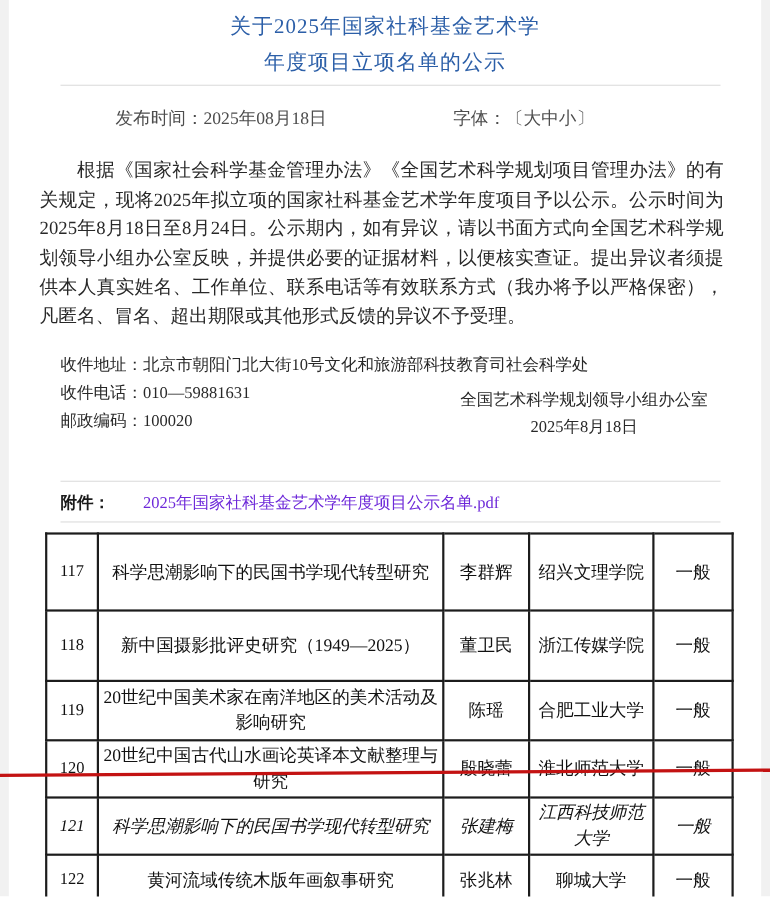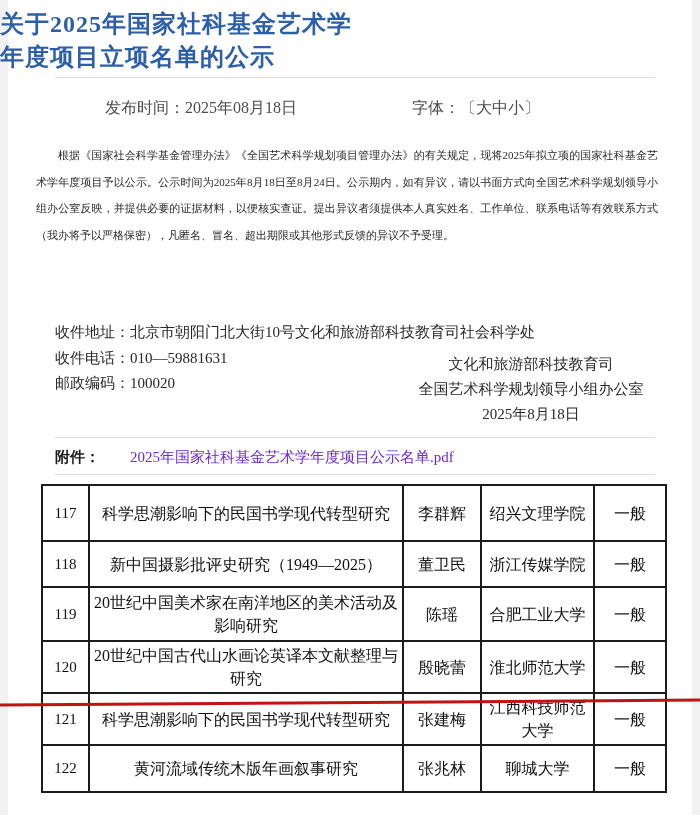--- a/index.html
+++ b/index.html
@@ -8,37 +8,37 @@
     background:#ffffff;
     font-family:"Liberation Serif","DejaVu Serif",serif;
     color:#262626;
   }
   .edge-strip{position:absolute;top:0;bottom:0;width:8px;background:#f1f1f1;z-index:0;}
   .edge-left{left:0;}
   .edge-right{right:0;}
 
   .page-title{
     position:absolute;top:8px;left:0;width:700px;
-    text-align:left;color:#2c5fa8;
-    font-size:24px;line-height:33px;font-weight:700;letter-spacing:1px;
+    text-align:center;color:#2c5fa8;
+    font-size:19px;line-height:33px;font-weight:400;letter-spacing:1px;
   }
   .divider{position:absolute;left:55px;width:600px;height:0;border-top:1px solid #dcdcdc;}
   .divider-1{top:77px;}
   .divider-2{top:437px;}
   .divider-3{top:474px;}
 
   .meta-row{position:absolute;top:98px;left:0;width:700px;height:20px;
     font-size:16px;color:#4d4d4d;}
   .publish{position:absolute;left:105px;top:0;}
   .font-switch{position:absolute;left:412px;top:0;}
   .font-switch .opt{cursor:pointer;}
 
   .paragraph{
     position:absolute;top:142px;left:36px;width:622px;
-    font-size:11px;line-height:26.5px;text-align:justify;text-indent:2em;
+    font-size:17px;line-height:26.5px;text-align:justify;text-indent:2em;
     color:#282828;
   }
   .contacts{position:absolute;top:276px;left:55px;font-size:15px;line-height:25.5px;color:#282828;margin-top:44px;}
   .signature{
     position:absolute;top:352px;right:44px;width:250px;
     text-align:center;font-size:15px;line-height:25px;color:#282828;
   }
   .attachment{position:absolute;top:448px;left:55px;font-size:15px;color:#1a1a1a;}
   .attachment .label{font-weight:700;}
   .attachment a{color:#6d28d9;text-decoration:none;margin-left:30px;}
@@ -49,22 +49,22 @@
     font-size:16px;color:#111;
   }
   table.projects td{
     border:2px solid #1c1c1c;padding:2px 4px;overflow:hidden;
     text-align:center;vertical-align:middle;line-height:23px;
   }
   td.c-num{font-size:15px;}
   td.c-title{text-align:left;padding-left:9px;padding-right:6px;}
   col.w-num{width:47px;} col.w-title{width:314px;} col.w-leader{width:78px;}
   col.w-inst{width:113px;} col.w-cat{width:72px;}
-  tr.r-117{height:56px;} tr.r-118{height:46px;} tr.r-119{height:54px;padding-left:44px;}
-  tr.r-120{height:46px;} tr.r-121{height:42px;} tr.r-122{height:47px;}
+  tr.r-117{height:70px;} tr.r-118{height:64px;} tr.r-119{height:54px;padding-left:44px;}
+  tr.r-120{height:46px;} tr.r-121{height:42px;font-style:italic;} tr.r-122{height:47px;}
 
   .red-line{
     position:absolute;top:701px;left:-2px;width:704px;height:3px;
     background:#c31212;z-index:5;transform:rotate(-0.4deg);
   }
 </style>
 </head>
 <body>
 
 <div class="edge-strip edge-left"></div>
@@ -84,21 +84,20 @@
 
 <div class="paragraph">根据《国家社会科学基金管理办法》《全国艺术科学规划项目管理办法》的有关规定，现将2025年拟立项的国家社科基金艺术学年度项目予以公示。公示时间为2025年8月18日至8月24日。公示期内，如有异议，请以书面方式向全国艺术科学规划领导小组办公室反映，并提供必要的证据材料，以便核实查证。提出异议者须提供本人真实姓名、工作单位、联系电话等有效联系方式（我办将予以严格保密），凡匿名、冒名、超出期限或其他形式反馈的异议不予受理。</div>
 
 <div class="contacts">
   <div>收件地址：北京市朝阳门北大街10号文化和旅游部科技教育司社会科学处</div>
   <div>收件电话：010—59881631</div>
   <div>邮政编码：100020</div>
 </div>
 
 <div class="signature">
-  <div>文化和旅游部科技教育司</div>
   <div>全国艺术科学规划领导小组办公室</div>
   <div>2025年8月18日</div>
 </div>
 
 <div class="divider divider-2"></div>
 
 <div class="attachment">
   <span class="label">附件：</span><a href="#">2025年国家社科基金艺术学年度项目公示名单.pdf</a>
 </div>
 

